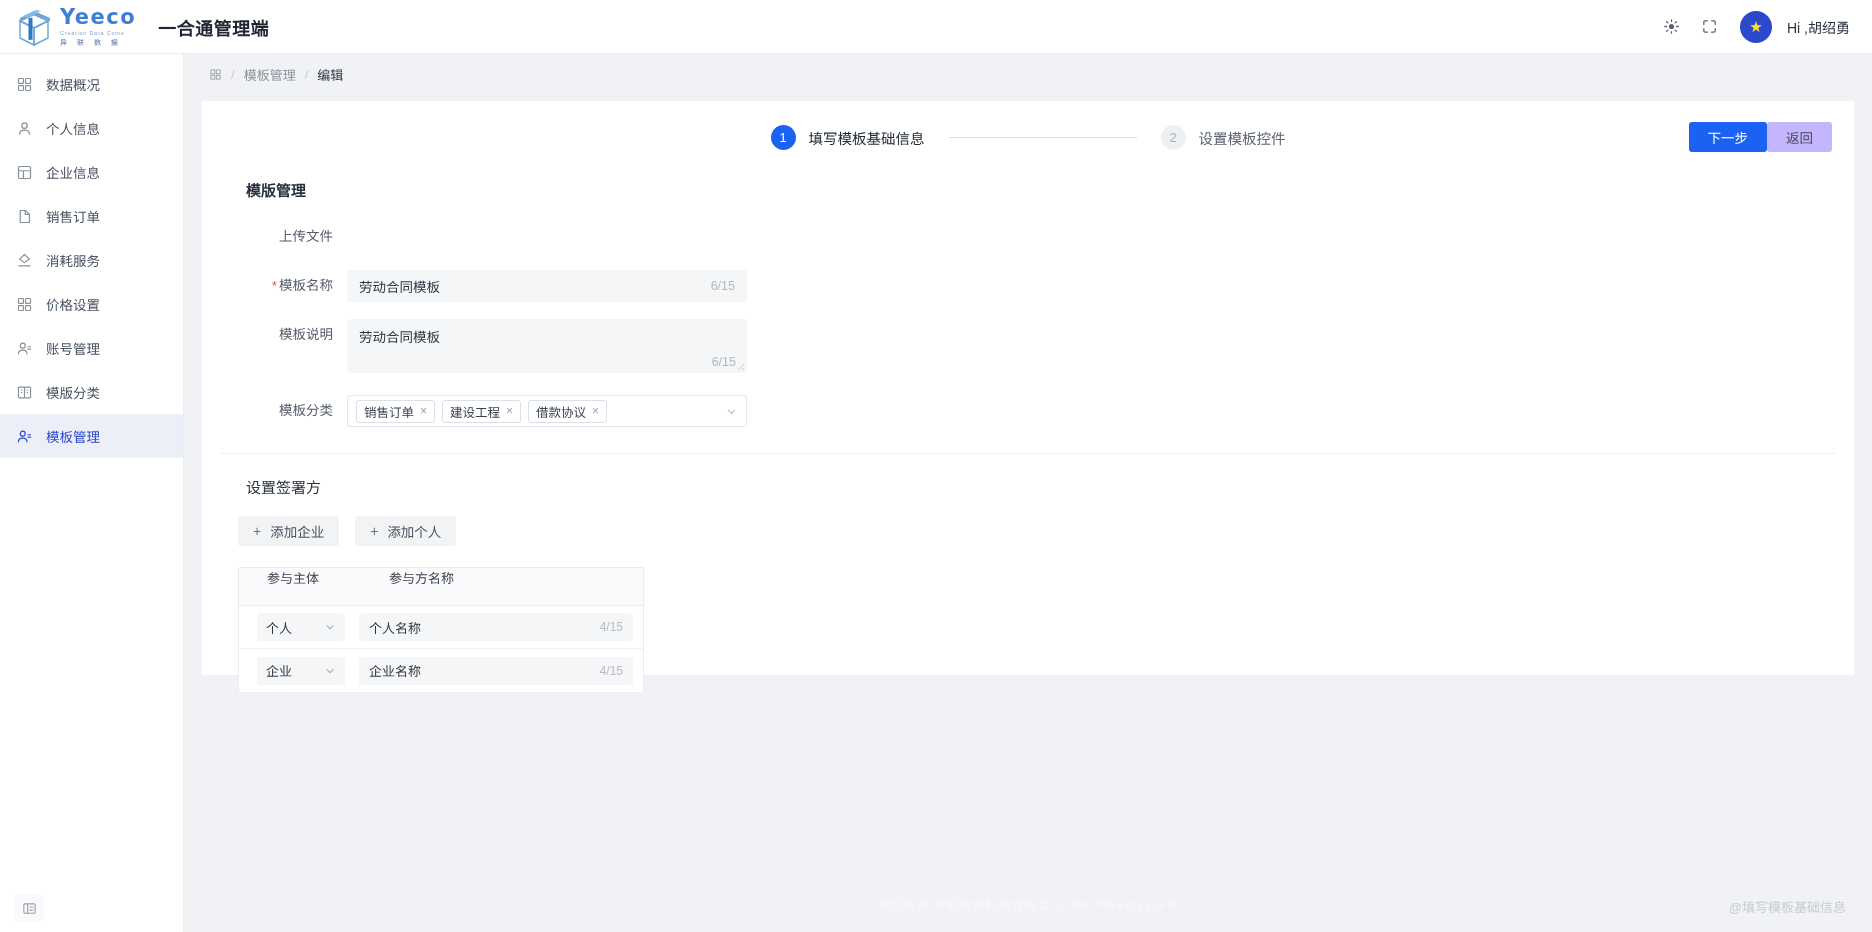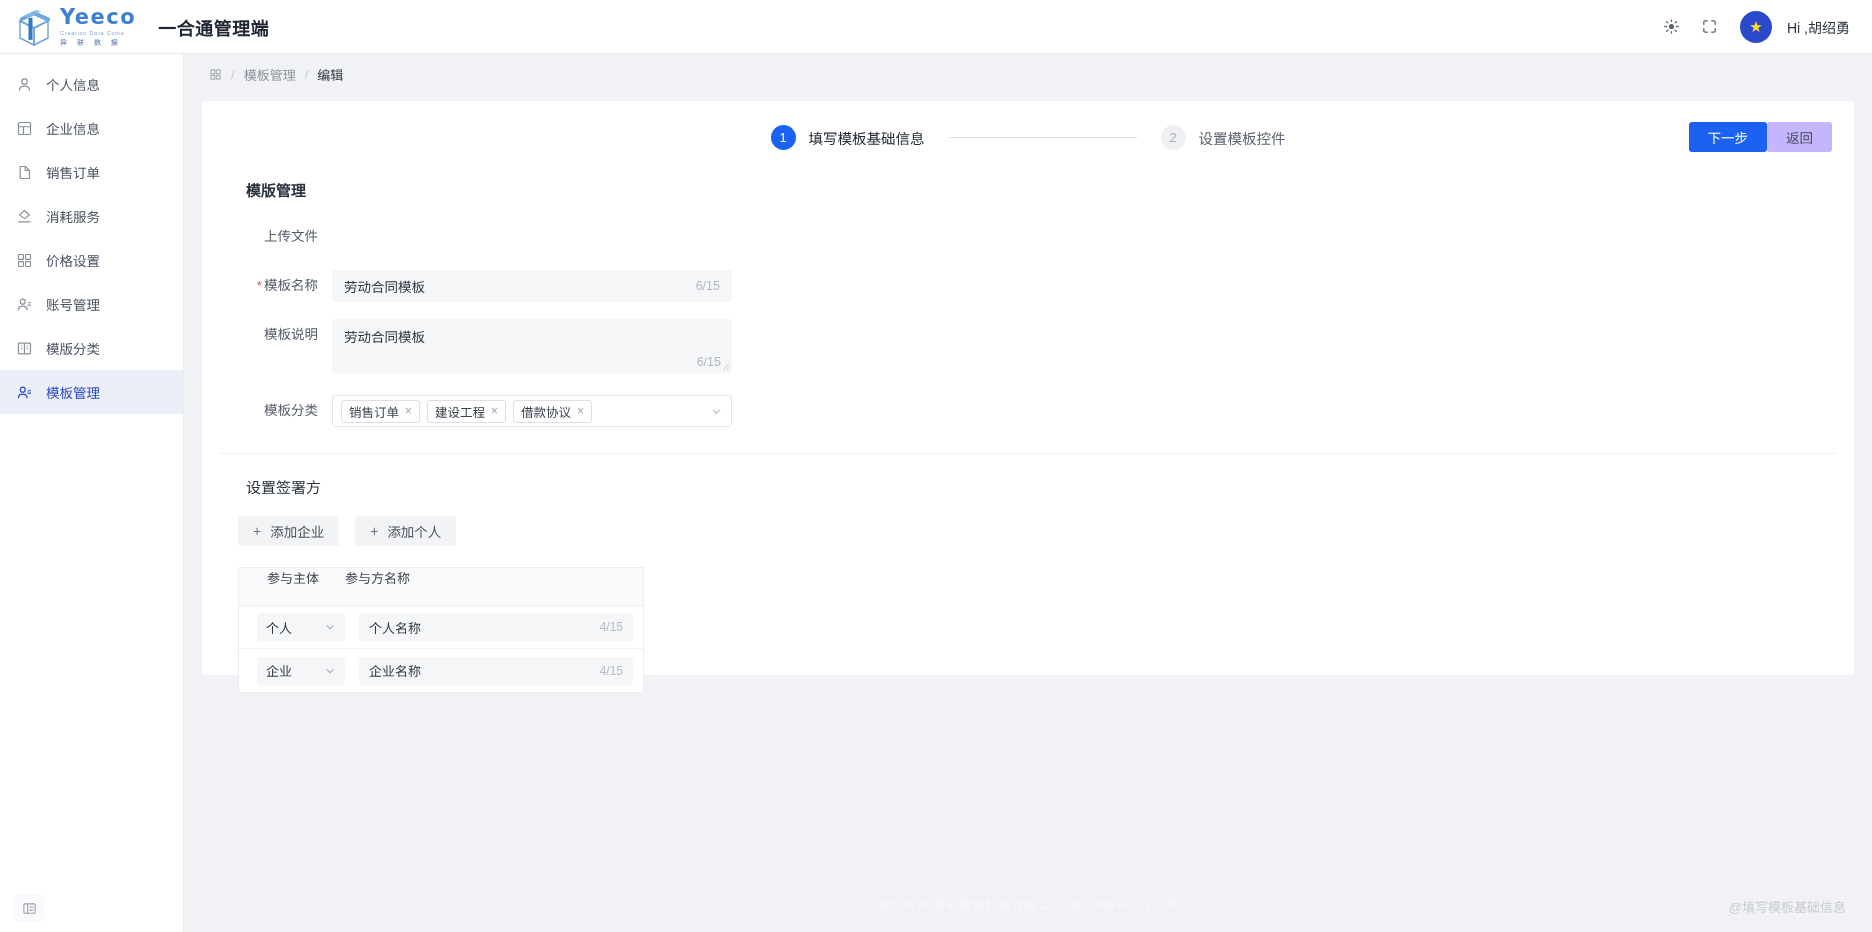--- a/index.html
+++ b/index.html
@@ -145,21 +145,21 @@
     font-family: inherit;
   }
   .btn-primary { background: #1b62f2; color: #ffffff; }
   .btn-default { background: #c4b5fd; color: #444c59; }
 
   
   .section-title {
     font-size: 15px; color: #2b3340; font-weight: 700;
     padding: 0 0 0 44px; margin-top: 6px;
   }
-  .form-area { padding-left: 12px; margin-top: 21px; }
+  .form-area { padding-left: 27px; margin-top: 21px; }
   .form-row { display: flex; align-items: flex-start; margin-bottom: 17px; }
   .form-label {
     width: 118px; text-align: right; padding-right: 14px;
     font-size: 13.5px; color: #555d6b; line-height: 32px;
     flex: none; position: relative;
   }
   .req-star { color: #e8504b; margin-right: 2px; }
 
   .field {
     width: 400px; min-height: 32px;
@@ -230,21 +230,21 @@
     margin: 21px 0 0 36px; width: 406px;
     border: 1px solid #ebedf0; border-radius: 2px;
     background: #fff; overflow: hidden;
   }
   .ptable-head {
     display: flex; height: 38px; align-items: flex-start;
     background: #fafafc; border-bottom: 1px solid #ebedf0;
     font-size: 13px; color: #3c4450;
   }
   .th-subject { width: 100px; padding-left: 28px; }
-  .th-name { flex: 1; padding-left: 6px; }
+  .th-name { flex: 1; padding-left: 6px; margin-left: 44px; }
   .ptable-row {
     display: flex; align-items: center; height: 43px;
     border-bottom: 1px solid #f0f1f4; padding: 0 10px 0 18px;
   }
   .ptable-row:last-child { border-bottom: none; }
   .cell-select {
     width: 88px; height: 28px; background: #f5f6f8; border-radius: 3px;
     display: flex; align-items: center; padding: 0 9px;
     font-size: 13px; color: #2f3742; margin-right: 14px; flex: none;
   }
@@ -304,20 +304,31 @@
       </div>
       <div class="avatar">
         <span class="star">★</span>
       </div>
       <div class="hi-text">Hi ,胡绍勇</div>
     </div>
   </div>
 
   <div class="sidebar">
 
+    <div class="nav-item">
+      <span class="ico">
+        <svg width="17" height="17" viewBox="0 0 24 24" fill="none" stroke="currentColor" stroke-width="1.7">
+          <rect x="3.5" y="3.5" width="7" height="7" rx="1"></rect>
+            <rect x="13.5" y="3.5" width="7" height="7" rx="1"></rect>
+          <rect x="3.5" y="13.5" width="7" height="7" rx="1"></rect>
+            <rect x="13.5" y="13.5" width="7" height="7" rx="1"></rect>
+        </svg>
+      </span>
+      <span>数据概况</span>
+    </div>
 
     <div class="nav-item">
       <span class="ico">
         <svg width="17" height="17" viewBox="0 0 24 24" fill="none" stroke="currentColor" stroke-width="1.7" stroke-linecap="round">
           <circle cx="12" cy="8" r="3.8"></circle>
             <path d="M5 20c0-3.6 3.1-5.6 7-5.6s7 2 7 5.6"></path>
         </svg>
       </span>
       <span>个人信息</span>
     </div>

